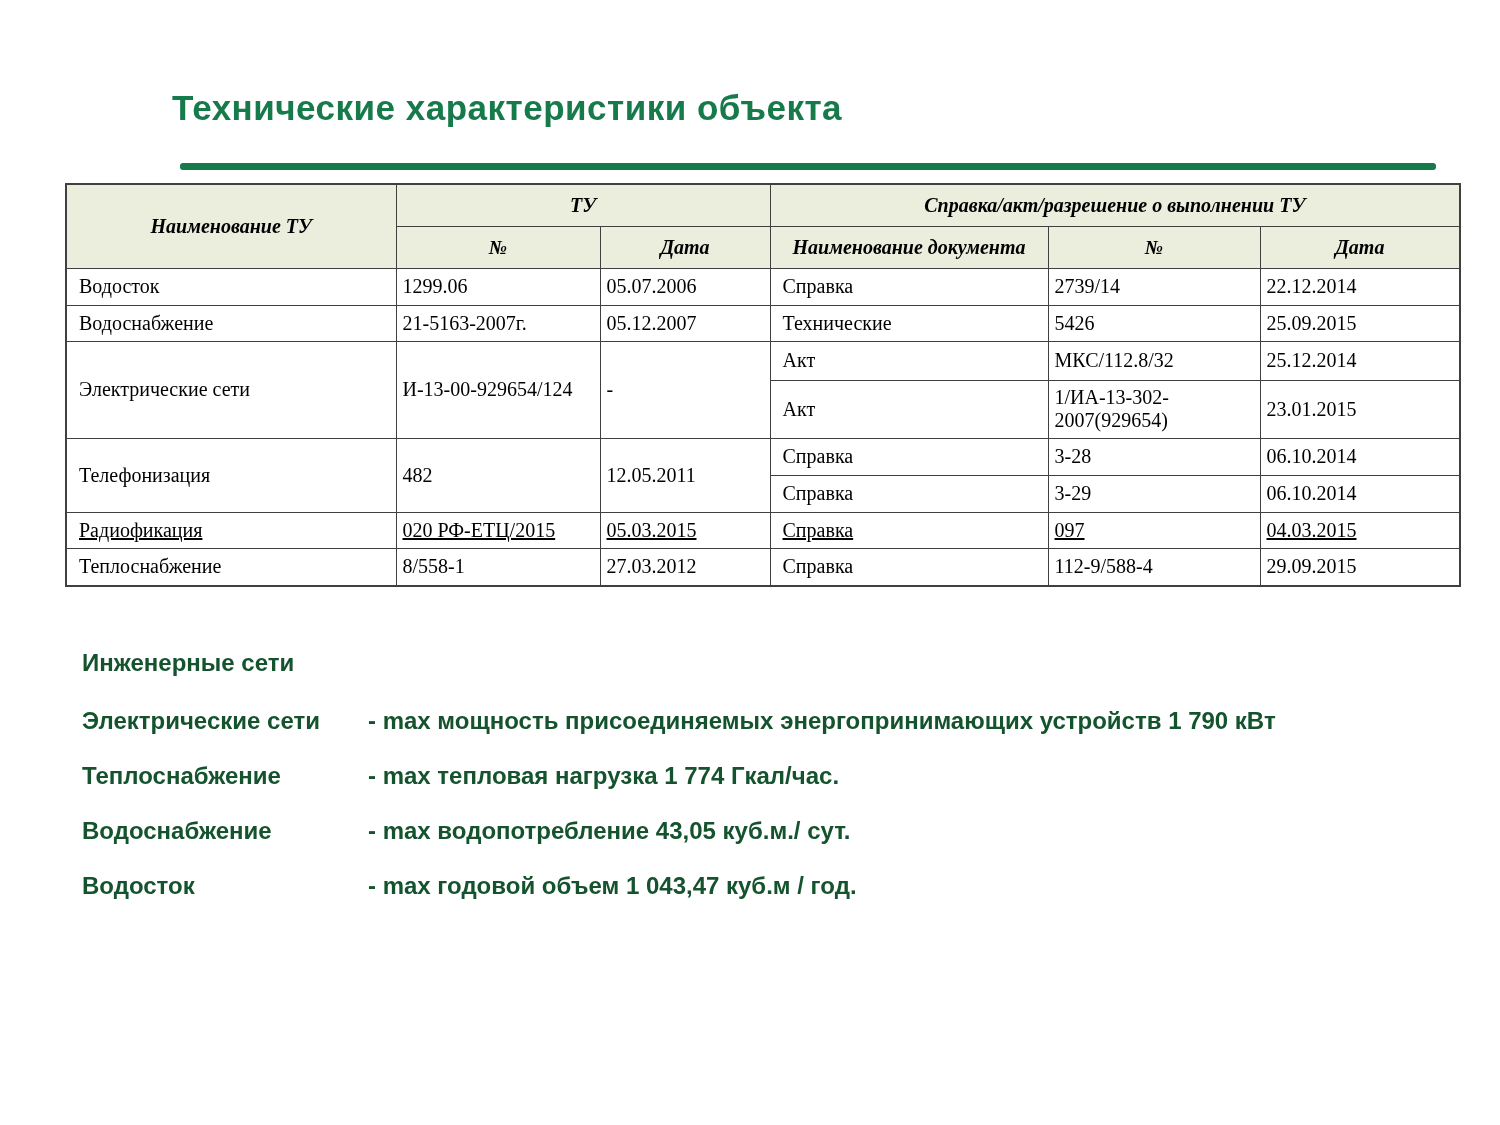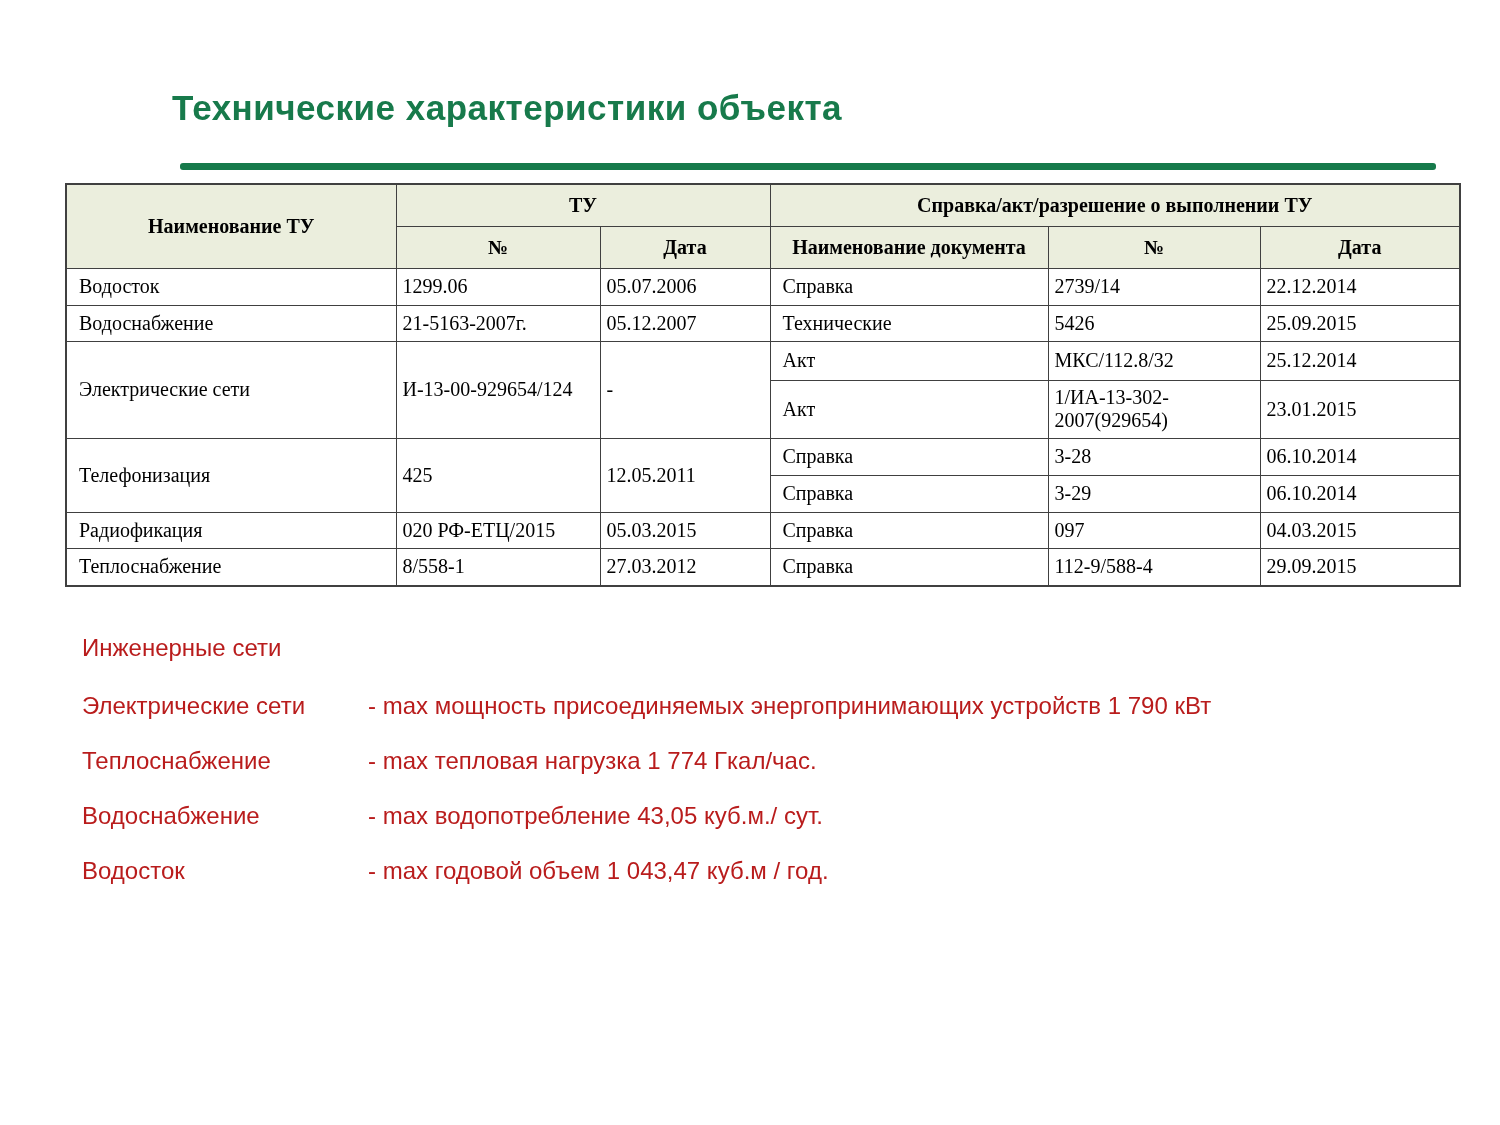--- a/index.html
+++ b/index.html
@@ -19,36 +19,36 @@
     position:absolute;left:65px;top:183px;width:1394px;
     border-collapse:collapse;table-layout:fixed;
     border:2px solid #404040;
     font-family:"Liberation Serif",serif;font-size:20px;color:#000;
   }
   .tu-table th,.tu-table td{
     border:1.5px solid #404040;vertical-align:middle;
     padding:0 6px;overflow:hidden;
   }
   .tu-table thead th{
-    background:#ebeedd;font-weight:bold;text-align:center;font-size:20px;
+    background:#ebeedd;font-weight:bold;text-align:center;font-size:20px;font-style:italic;
   }
   .tu-table tr.hr{height:42px;}
   .tu-table tr.r0{height:37px;}
   .tu-table tr.r1{height:36px;}
   .tu-table tr.r2{height:39px;}
   .tu-table tr.r3{height:58px;}
   .tu-table tr.r4{height:37px;}
   .tu-table tr.r5{height:37px;}
-  .tu-table tr.r6{height:36px;}
+  .tu-table tr.r6{height:36px;text-decoration:underline;}
   .tu-table tr.r7{height:38px;}
   .tu-table td.cl{text-align:left;padding-left:12px;}
   .tu-table td.cc{text-align:left;}
   .notes{
-    position:absolute;left:82px;top:635px;color:#b91c1c;
-    font-size:24px;line-height:26px;
+    position:absolute;left:82px;top:650px;color:#14532d;
+    font-size:24px;line-height:26px;font-weight:bold;
   }
   .notes-heading{margin:0 0 32px 0;}
   .note-item{display:flex;margin-bottom:29px;}
   .note-label{flex:0 0 286px;}
   .note-text{flex:1;}
   .page-badge{
     position:absolute;left:1328px;top:1023px;width:180px;height:39px;
     background:#7dc24b;border-radius:12px 0 0 12px;
     box-shadow:0 2px 0 rgba(100,150,70,0.35);
   }
@@ -113,21 +113,21 @@
         <td class="cc">МКС/112.8/32</td>
         <td class="cc">25.12.2014</td>
       </tr>
       <tr class="r3">
         <td class="cl">Акт</td>
         <td class="cc">1/ИА-13-302-2007(929654)</td>
         <td class="cc">23.01.2015</td>
       </tr>
       <tr class="r4">
         <td class="cl" rowspan="2">Телефонизация</td>
-        <td class="cc" rowspan="2">425</td>
+        <td class="cc" rowspan="2">482</td>
         <td class="cc" rowspan="2">12.05.2011</td>
         <td class="cl">Справка</td>
         <td class="cc">3-28</td>
         <td class="cc">06.10.2014</td>
       </tr>
       <tr class="r5">
         <td class="cl">Справка</td>
         <td class="cc">3-29</td>
         <td class="cc">06.10.2014</td>
       </tr>

